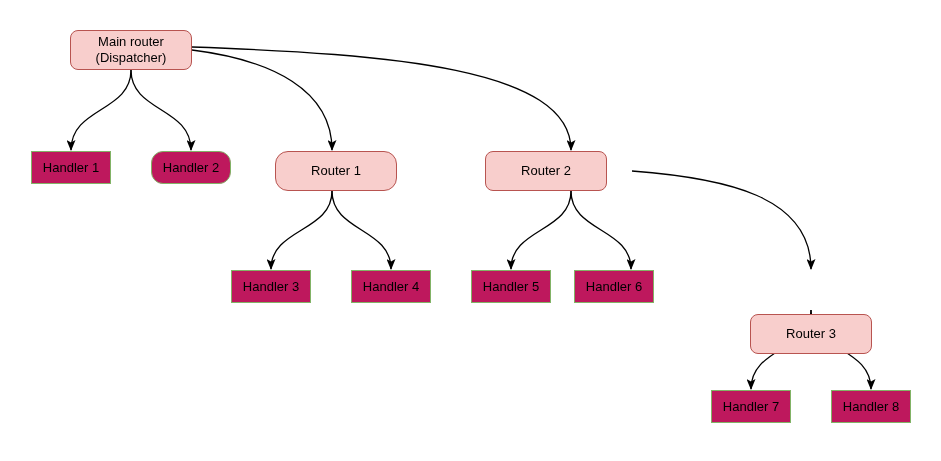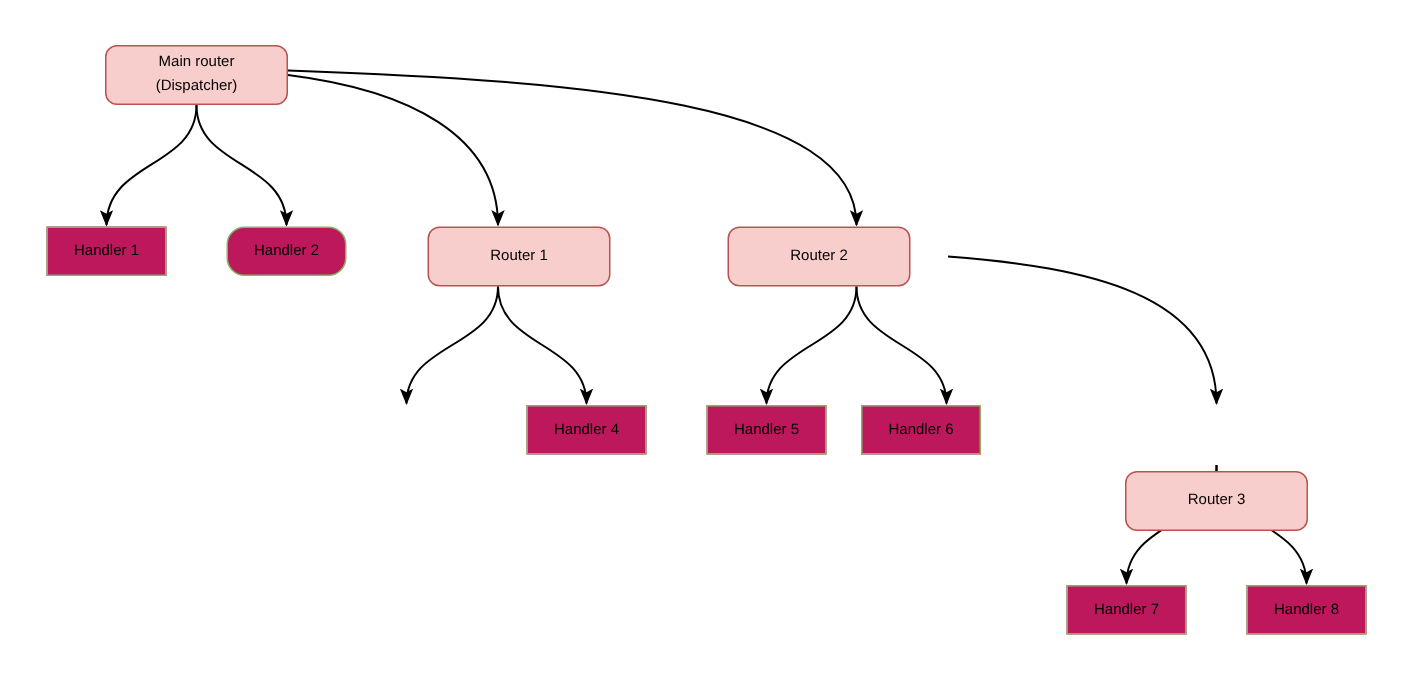--- a/index.html
+++ b/index.html
@@ -23,42 +23,42 @@
     height: 461px;
     pointer-events: none;
   }
   .node {
     position: absolute;
     box-sizing: border-box;
     display: flex;
     align-items: center;
     justify-content: center;
     text-align: center;
-    font-size: 10px;
+    font-size: 13px;
     line-height: 16px;
     color: #000000;
     white-space: pre-line;
   }
   .router {
     width: 122px;
     height: 40px;
     background: #f8cecc;
     border: 1.3px solid #b85450;
     border-radius: 8px;
   }
   .handler {
     width: 80px;
     height: 33px;
     background: #be185d;
     border: 1.3px solid #82b366;
   }
   #node-main-router { left: 70px;  top: 30px;  }
   #node-handler1    { left: 31px;  top: 151px; }
   #node-handler2    { left: 151px; top: 151px; border-radius: 12px; }
-  #node-router1     { left: 285px; top: 151px; }
+  #node-router1     { left: 275px; top: 151px; border-radius: 13px; }
   #node-router2     { left: 485px; top: 151px; }
   #node-handler3    { left: 231px; top: 270px; }
   #node-handler4    { left: 351px; top: 270px; }
   #node-handler5    { left: 471px; top: 270px; }
   #node-handler6    { left: 574px; top: 270px; }
   #node-router3     { left: 750px; top: 270px; margin-top: 44px; }
   #node-handler7    { left: 711px; top: 390px; }
   #node-handler8    { left: 831px; top: 390px; }
   .edge {
     fill: none;
@@ -94,20 +94,21 @@
 (Dispatcher)</div>
 
   <div id="node-handler1" class="node handler">Handler 1</div>
 
   <div id="node-handler2" class="node handler">Handler 2</div>
 
   <div id="node-router1" class="node router">Router 1</div>
 
   <div id="node-router2" class="node router">Router 2</div>
 
+  <div id="node-handler3" class="node handler">Handler 3</div>
 
   <div id="node-handler4" class="node handler">Handler 4</div>
 
   <div id="node-handler5" class="node handler">Handler 5</div>
 
   <div id="node-handler6" class="node handler">Handler 6</div>
 
   <div id="node-router3" class="node router">Router 3</div>
 
   <div id="node-handler7" class="node handler">Handler 7</div>

